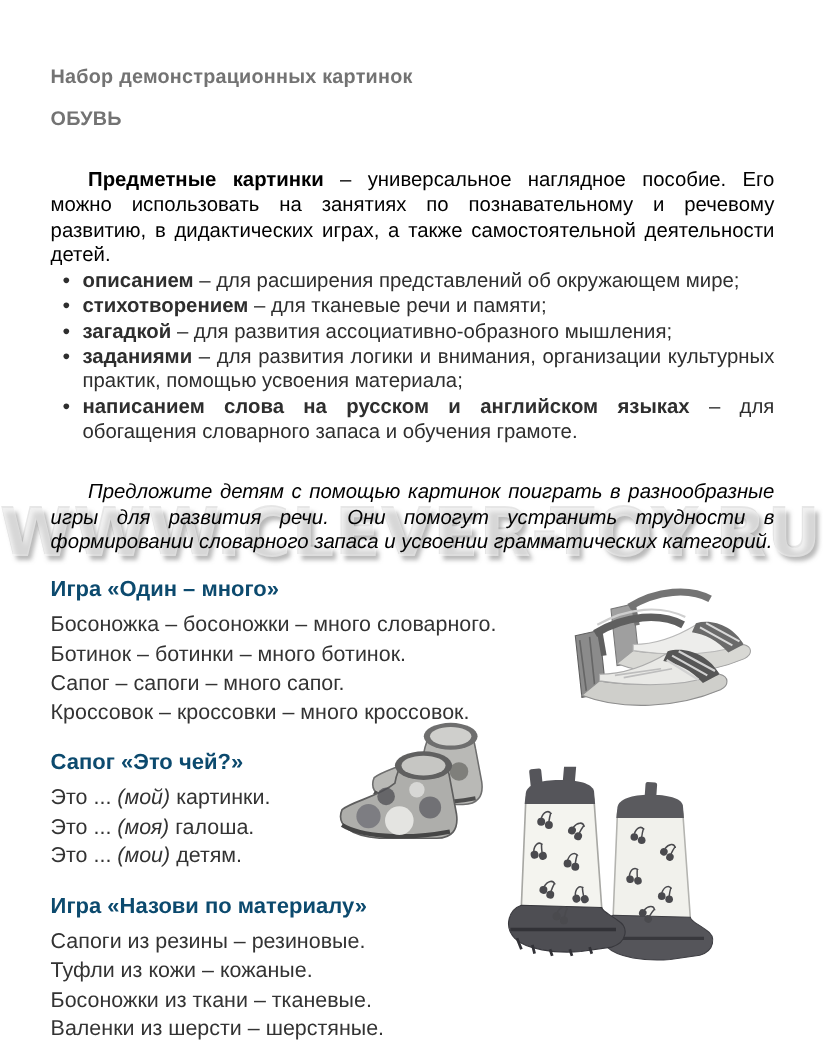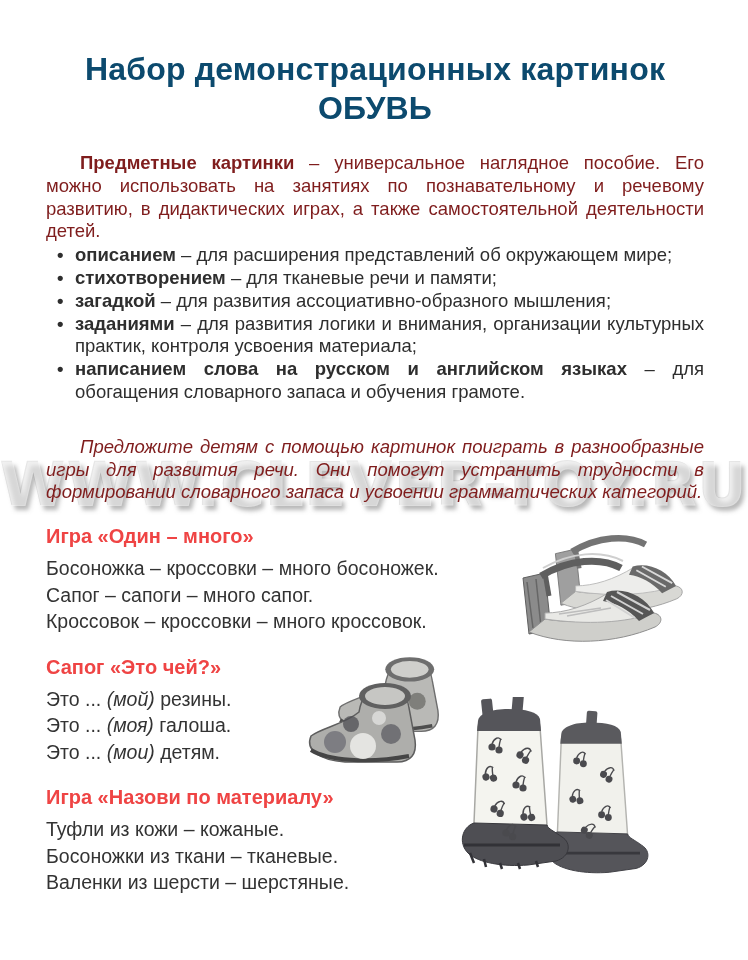--- a/index.html
+++ b/index.html
@@ -5,39 +5,39 @@
   * { margin:0; padding:0; box-sizing:border-box; }
   html,body { background:#ffffff; }
   .page {
     position:relative; width:748px; height:960px; margin:0 auto;
     background:#ffffff; overflow:hidden;
     font-family:"Liberation Sans","DejaVu Sans",sans-serif;
     color:#2e2e2e;
   }
   .content { position:relative; z-index:2; padding:50px 44px 0 46px; }
 
-  .title { text-align:center; font-weight:bold; color:#0c4a6e;
-           font-size:32px; line-height:39px; letter-spacing:0.2px; }
-
-  .para { font-size:18.5px; line-height:22.8px; text-align:justify; color:#7f1d1d; }
+  .title { font-weight:bold; color:#737373;
+           font-size:18px; line-height:39px; letter-spacing:0.2px; }
+
+  .para { font-size:18.5px; line-height:22.8px; text-align:justify; color:#000000; }
   .indent { text-indent:34px; }
   .intro { margin-top:24px; }
 
   .sect-head { margin-top:19px; font-size:18.5px; line-height:22.8px; }
 
   .bullets { margin-top:1px; }
   .bullet { position:relative; padding-left:29px; font-size:18.5px;
             line-height:22.8px; text-align:justify; }
   .bullet .dot { position:absolute; left:11px; top:0; font-weight:bold; }
 
   .suggest { margin-top:32px;font-style:italic; }
 
   .game { margin-top:20px; width:445px; }
   .game-title { font-weight:bold; font-size:20px; line-height:24px;
-                margin-bottom:7px; color:#ef4444; }
+                margin-bottom:7px; color:#0c4a6e; }
   .game-line { font-size:19.5px; line-height:26.5px; color:#333; }
   .game-line i { font-style:italic; }
 
   .watermark {
     position:absolute; z-index:1; top:450px; left:0; width:100%;
     text-align:center; white-space:nowrap;
     font-family:"DejaVu Sans",sans-serif; font-weight:bold;
     font-size:60px; letter-spacing:1px;
     color:rgba(250,250,250,0.55);
     text-shadow:3px 4px 4px rgba(115,115,115,0.50),
@@ -168,44 +168,46 @@
       <div class="bullet">
         <span class="dot">•</span><b>описанием</b><span> – для расширения представлений об окружающем мире;</span>
       </div>
       <div class="bullet">
         <span class="dot">•</span><b>стихотворением</b><span> – для тканевые речи и памяти;</span>
       </div>
       <div class="bullet">
         <span class="dot">•</span><b>загадкой</b><span> – для развития ассоциативно-образного мышления;</span>
       </div>
       <div class="bullet">
-        <span class="dot">•</span><b>заданиями</b><span> – для развития логики и внимания, организации культурных практик, контроля усвоения материала;</span>
+        <span class="dot">•</span><b>заданиями</b><span> – для развития логики и внимания, организации культурных практик, помощью усвоения материала;</span>
       </div>
       <div class="bullet">
         <span class="dot">•</span><b>написанием слова на русском и английском языках</b><span> – для обогащения словарного запаса и обучения грамоте.</span>
       </div>
     </div>
 
     <p class="para indent suggest">Предложите детям с помощью картинок поиграть в разнообразные игры для развития речи. Они помогут устранить трудности в формировании словарного запаса и усвоении грамматических категорий.</p>
 
     <div class="game">
       <div class="game-title">Игра «Один – много»</div>
-      <div class="game-line">Босоножка – кроссовки – много босоножек.</div>
+      <div class="game-line">Босоножка – босоножки – много словарного.</div>
+      <div class="game-line">Ботинок – ботинки – много ботинок.</div>
       <div class="game-line">Сапог – сапоги – много сапог.</div>
       <div class="game-line">Кроссовок – кроссовки – много кроссовок.</div>
     </div>
 
     <div class="game">
       <div class="game-title">Сапог «Это чей?»</div>
-      <div class="game-line"><span>Это ... </span><i>(мой)</i><span> резины.</span></div>
+      <div class="game-line"><span>Это ... </span><i>(мой)</i><span> картинки.</span></div>
       <div class="game-line"><span>Это ... </span><i>(моя)</i><span> галоша.</span></div>
       <div class="game-line"><span>Это ... </span><i>(мои)</i><span>  детям.</span></div>
     </div>
 
     <div class="game">
       <div class="game-title">Игра «Назови по материалу»</div>
+      <div class="game-line">Сапоги из резины – резиновые.</div>
       <div class="game-line">Туфли из кожи – кожаные.</div>
       <div class="game-line">Босоножки из ткани – тканевые.</div>
       <div class="game-line">Валенки из шерсти – шерстяные.</div>
     </div>
 
   </div>
 </div>
 
 </body></html>

